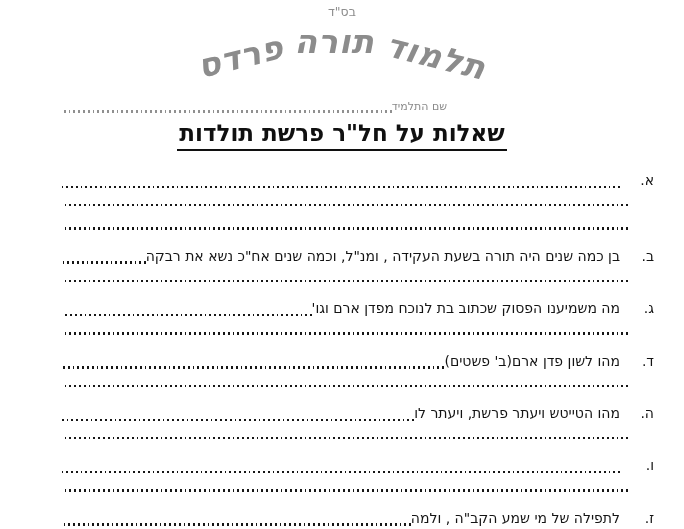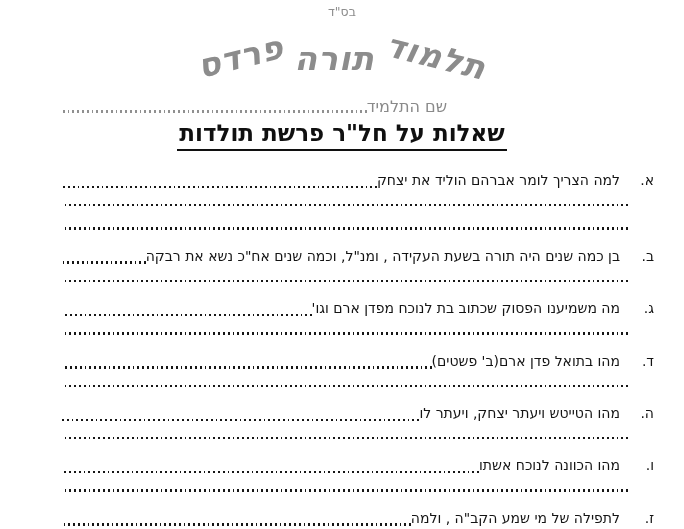--- a/index.html
+++ b/index.html
@@ -19,28 +19,28 @@
   
   .logo {
     position: absolute; top: 22px; left: 0; right: 0; height: 78px;
     display: flex; justify-content: center; align-items: flex-start;
     direction: rtl; gap: 10px;
     font-size: 33px; font-weight: bold; font-style: italic;
     color: #8c8c8c; letter-spacing: 1px;
   }
   .logo .lw { display: inline-block; }
   .logo .lw.w-right { transform: translateY(15px) rotate(14deg); }   
-  .logo .lw.w-mid   { transform: translateY(0px); margin-top: 17px; }                  
+  .logo .lw.w-mid   { transform: translateY(0px); }                  
   .logo .lw.w-left  { transform: translateY(15px) rotate(-14deg); }  
 
   
   .student-row {
     position: absolute; top: 99px; right: 237px; left: 63px;
     display: flex; direction: rtl; align-items: flex-end;
-    font-size: 16px; color: #8a8a8a; line-height: 16px;
+    font-size: 11px; color: #8a8a8a; line-height: 16px;
   }
   .student-row .label { white-space: nowrap; }
   .dots-gray {
     flex: 1 1 auto; height: 2.2px; margin-bottom: 2.5px; min-width: 0;
     background: repeating-linear-gradient(to left, #909090 0 1.8px, transparent 1.8px 4.8px);
   }
 
   
   .title-wrap { position: absolute; top: 119px; left: 0; right: 0; text-align: center; }
   .title {
@@ -87,21 +87,20 @@
   </div>
 
   <div class="title-wrap">
     <span class="title">שאלות על חל"ר פרשת תולדות</span>
   </div>
 
   <div class="questions">
 
     <div class="q-line">
       <span class="q-letter">א.</span>
-      <span class="q-text">למה הצריך לומר אברהם הוליד את יצחק</span>
       <span class="q-dots"></span>
     </div>
     <div class="ans"></div>
     <div class="ans"></div>
 
     <div class="q-line">
       <span class="q-letter">ב.</span>
       <span class="q-text">בן כמה שנים היה תורה בשעת העקידה , ומנ"ל, וכמה שנים אח"כ נשא את רבקה</span>
       <span class="q-dots"></span>
     </div>
@@ -109,35 +108,34 @@
 
     <div class="q-line">
       <span class="q-letter">ג.</span>
       <span class="q-text">מה משמיענו הפסוק שכתוב בת לנוכח מפדן ארם וגו'</span>
       <span class="q-dots"></span>
     </div>
     <div class="ans"></div>
 
     <div class="q-line">
       <span class="q-letter">ד.</span>
-      <span class="q-text">מהו בתואל פדן ארם(ב' פשטים)</span>
+      <span class="q-text">מהו לשון פדן ארם(ב' פשטים)</span>
       <span class="q-dots"></span>
     </div>
     <div class="ans"></div>
 
     <div class="q-line">
       <span class="q-letter">ה.</span>
-      <span class="q-text">מהו הטייטש ויעתר יצחק, ויעתר לו</span>
+      <span class="q-text">מהו הטייטש ויעתר פרשת, ויעתר לו</span>
       <span class="q-dots"></span>
     </div>
     <div class="ans"></div>
 
     <div class="q-line">
       <span class="q-letter">ו.</span>
-      <span class="q-text">מהו הכוונה לנוכח אשתו</span>
       <span class="q-dots"></span>
     </div>
     <div class="ans"></div>
 
     <div class="q-line">
       <span class="q-letter">ז.</span>
       <span class="q-text">לתפילה של מי שמע הקב"ה , ולמה</span>
       <span class="q-dots"></span>
     </div>
 

